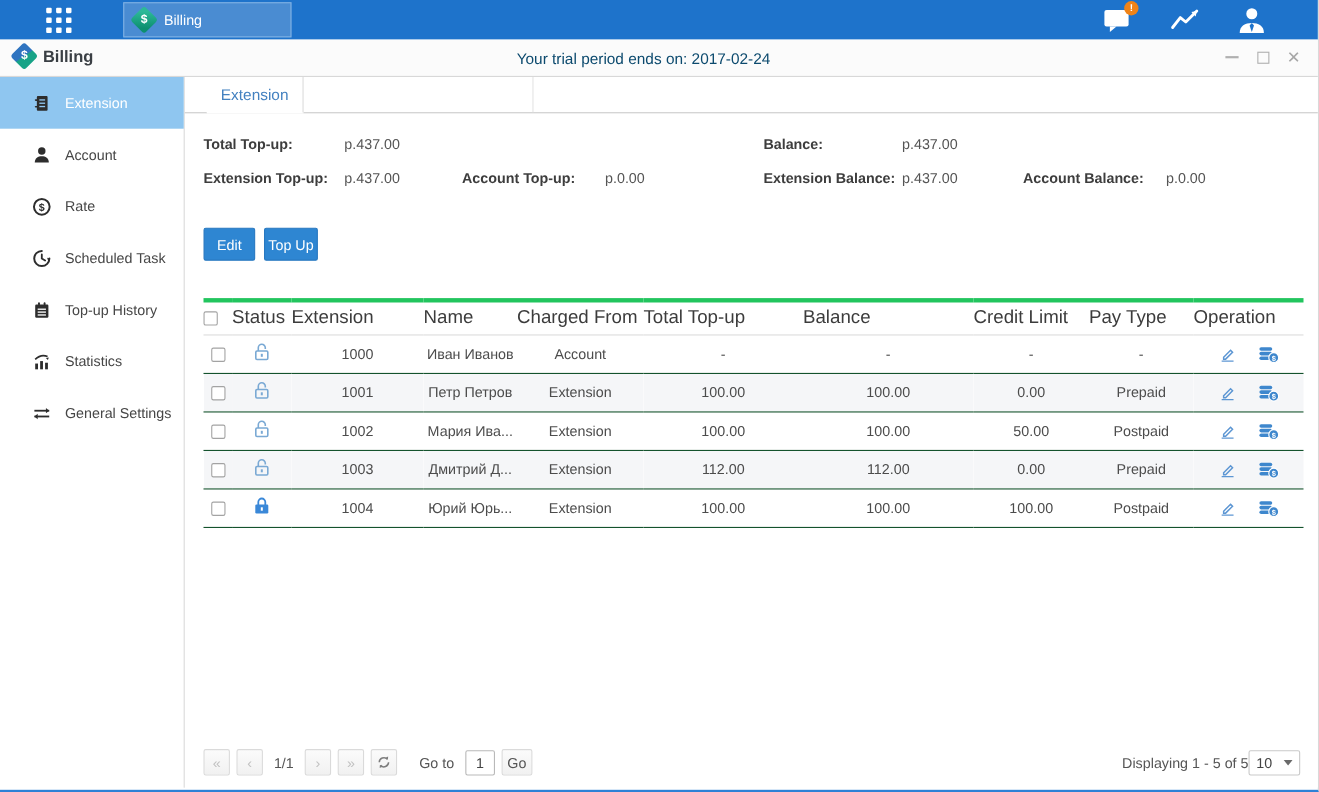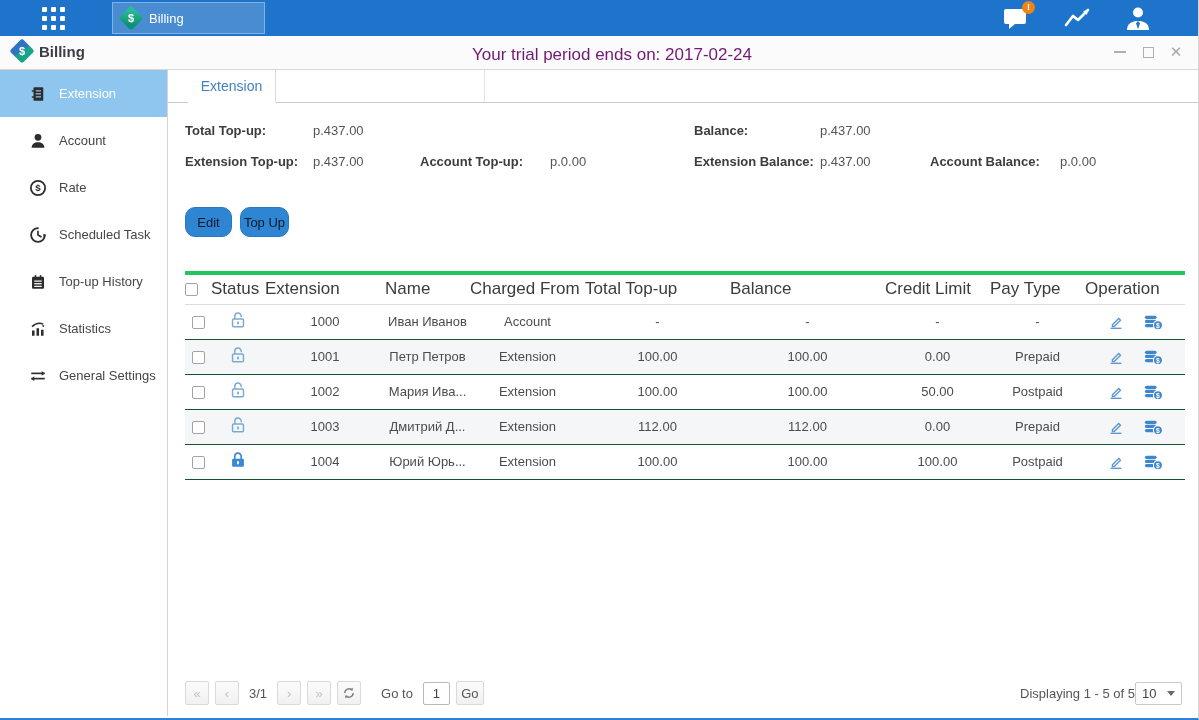--- a/index.html
+++ b/index.html
@@ -16,21 +16,21 @@
   .diamond b { transform:rotate(-45deg); color:#fff; font-size:11px; font-weight:bold; }
   .diamond.two-tone { background:linear-gradient(100deg,#2f74c0 46%,#17a387 54%); }
   .top-icons { position:absolute; right:46px; top:0; height:36px; display:flex; align-items:center; gap:33px; }
   .top-ic { position:relative; width:28px; height:26px; cursor:pointer; }
   .badge { position:absolute; top:-4px; right:-5px; width:13px; height:13px; background:#ef8318; border-radius:50%; color:#fff; font-size:9px; font-weight:bold; text-align:center; line-height:13px; }
 
   
   .titlebar { position:absolute; left:0; top:36px; width:100%; height:34px; background:#fbfbfb; border-bottom:1px solid #d8d8d8; }
   .title-left { position:absolute; left:13px; top:6px; display:flex; align-items:center; gap:8px; }
   .title-left .app-title { font-size:15px; font-weight:bold; color:#3a3f44; }
-  .trial-msg { position:absolute; left:612px; top:9px; transform:translateX(-50%); color:#701a75; font-size:17px; white-space:nowrap; }
+  .trial-msg { position:absolute; left:585px; top:9px; transform:translateX(-50%); color:#0c4a6e; font-size:14px; white-space:nowrap; }
   .win-controls { position:absolute; right:14px; top:8px; display:flex; align-items:center; gap:12px; color:#a7a7a7; }
   .wc { width:16px; height:16px; display:flex; align-items:center; justify-content:center; cursor:pointer; font-size:15px; }
   .wc .min-glyph { display:block; width:12px; height:0; border-top:2px solid #b0b0b0; }
   .wc .max-glyph { display:block; width:11px; height:11px; border:1.5px solid #b0b0b0; }
 
   
   .sidebar { position:absolute; left:0; top:70px; width:168px; bottom:2px; background:#fff; border-right:1px solid #d4d4d4; }
   .side-item { height:47px; display:flex; align-items:center; gap:12px; padding-left:29px; cursor:pointer; color:#464646; }
   .side-item svg { flex:0 0 auto; }
   .side-item.active { background:#8fc6f0; color:#fff; }
@@ -44,21 +44,21 @@
 
   .summary { position:relative; height:100px; }
   .summary span { position:absolute; white-space:nowrap; }
   .slabel { font-weight:bold; color:#3d3d3d; }
   .svalue { color:#555; }
   .r1 { top:20px; } .r2 { top:51px; }
   .c1 { left:17px; } .c1v { left:145px; } .c2 { left:252px; } .c2v { left:382px; }
   .c3 { left:526px; } .c3v { left:652px; } .c4 { left:762px; } .c4v { left:892px; }
 
   .toolbar { position:relative; height:52px; }
-  .btn-blue { position:absolute; top:4px; height:30px; background:#2e86d2; border:1px solid #2878c0; border-radius:10px; color:#0f172a; font-size:13px; font-family:inherit; cursor:pointer; }
+  .btn-blue { position:absolute; top:4px; height:30px; background:#2e86d2; border:1px solid #2878c0; border-radius:2px; color:#ffffff; font-size:13px; font-family:inherit; cursor:pointer; }
   .btn-edit { left:17px; width:47px; }
   .btn-topup { left:72px; width:49px; }
 
   
   table { border-collapse:collapse; table-layout:fixed; width:1000px; margin-left:17px; margin-top:16px; }
   thead th { border-top:4px solid #22c55e; border-bottom:1px solid #dcdcdc; height:31px; font-weight:normal; color:#3c3c3c; font-size:17px; text-align:left; }
   tbody td { height:35px; text-align:center; color:#4c4c4c; border-bottom:1px solid #14532d; overflow:hidden; white-space:nowrap; }
   tbody tr:nth-child(even) { background:#f5f6f8; }
   .cb { width:13px; height:13px; border:1px solid #a3a3a3; border-radius:2px; background:#fff; display:inline-block; vertical-align:middle; cursor:pointer; }
   .op-icons { display:flex; justify-content:center; gap:18px; align-items:center; }
@@ -423,21 +423,21 @@
             </svg>
           </div>
             </td>
         </tr>
       </tbody>
     </table>
 
     <div class="pagination">
       <span class="pg-btn">«</span>
       <span class="pg-btn">‹</span>
-      <span class="pg-ind">3/1</span>
+      <span class="pg-ind">1/1</span>
       <span class="pg-btn">›</span>
       <span class="pg-btn">»</span>
       <span class="pg-btn">
         <svg width="14" height="14" viewBox="0 0 20 20">
           <path d="M4 10 a6 6 0 0 1 10.4-4" fill="none" stroke="#7d7d7d" stroke-width="2"></path>
           <path d="M15.5 2.5 l-.3 4.3 -3.8 -2.3 z" fill="#7d7d7d"></path>
           <path d="M16 10 a6 6 0 0 1 -10.4 4" fill="none" stroke="#7d7d7d" stroke-width="2"></path>
           <path d="M4.5 17.5 l.3-4.3 3.8 2.3 z" fill="#7d7d7d"></path>
         </svg>
       </span>

